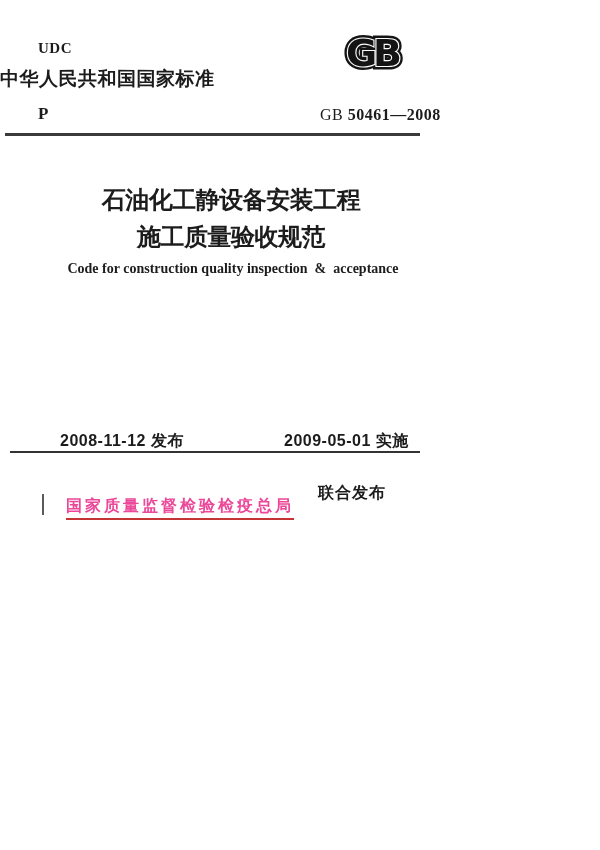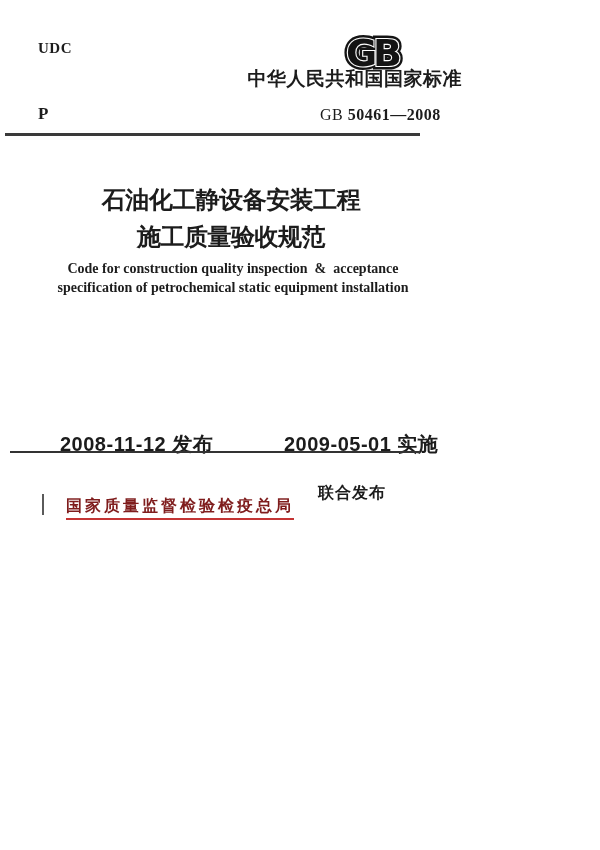--- a/index.html
+++ b/index.html
@@ -19,21 +19,21 @@
   .abs { position: absolute; }
 
   
   .udc {
     left: 38px; top: 40px;
     font-weight: bold; font-size: 15px; letter-spacing: 0.5px;
   }
   .gb-logo { left: 341px; top: 25px; width: 62px; height: 50px; }
   .std-label {
     left: 0; top: 66px; width: 462px;
-    text-align: right;
+    text-align: left;
     font-family: "Liberation Sans", "DejaVu Sans", sans-serif;
     font-weight: bold; font-size: 19px; letter-spacing: 0.5px;
   }
   .p-label {
     left: 38px; top: 104px;
     font-weight: bold; font-size: 17px;
   }
   .std-number {
     left: 280px; top: 106px;
     font-size: 16px; letter-spacing: 0.5px; margin-left: 40px;
@@ -56,39 +56,39 @@
     left: 0; width: 466px; text-align: center;
     font-weight: bold; font-size: 14px;
     white-space: pre;
   }
   .title-en.l1 { top: 261px; }
   .title-en.l2 { top: 280px; }
 
   
   .date {
     font-family: "Liberation Sans", "DejaVu Sans", sans-serif;
-    font-weight: bold; font-size: 20px; letter-spacing: 0.5px;
+    font-weight: bold; font-size: 16px; letter-spacing: 0.5px;
   }
   .date-issued { left: 60px; top: 431px; }
   .date-effective { left: 284px; top: 431px; }
 
   .rule-bottom {
     left: 10px; top: 451px; width: 410px; height: 2px;
     background: #333333;
   }
 
   
   .pub {
     font-family: "Liberation Sans", "DejaVu Sans", sans-serif;
     font-weight: bold; font-size: 16px;
   }
   .pub-ministry { left: 67px; top: 476px; letter-spacing: 0.5px; }
   .pub-agency {
     left: 66px; top: 496px; letter-spacing: 3px;
-    color: #7f1d1d;
+    color: #ec4899;
     border-bottom: 2px solid #c43434;
     padding-bottom: 1px;
   }
   .pub-joint { left: 318px; top: 483px; letter-spacing: 1px; }
   .scan-tick {
     left: 42px; top: 494px; width: 2px; height: 21px;
     background: #5a5a5a;
   }
 </style>
 </head>
@@ -107,21 +107,20 @@
 
   <div class="abs p-label">P</div>
 
   <div class="abs std-number"><span>GB </span><span class="bold">50461—2008</span></div>
 
   <div class="abs rule-top"></div>
 
   <div class="abs title-zh l1">石油化工静设备安装工程</div>
   <div class="abs title-zh l2">施工质量验收规范</div>
   <div class="abs title-en l1">Code for construction quality inspection  &amp;  acceptance</div>
-  <div class="abs title-en l2">specification of petrochemical static equipment installation</div>
 
   <div class="abs date date-issued">2008-11-12 发布</div>
   <div class="abs date date-effective">2009-05-01 实施</div>
 
   <div class="abs rule-bottom"></div>
 
   <div class="abs pub pub-agency">国家质量监督检验检疫总局</div>
   <div class="abs pub pub-joint">联合发布</div>
   <div class="abs scan-tick"></div>
 

